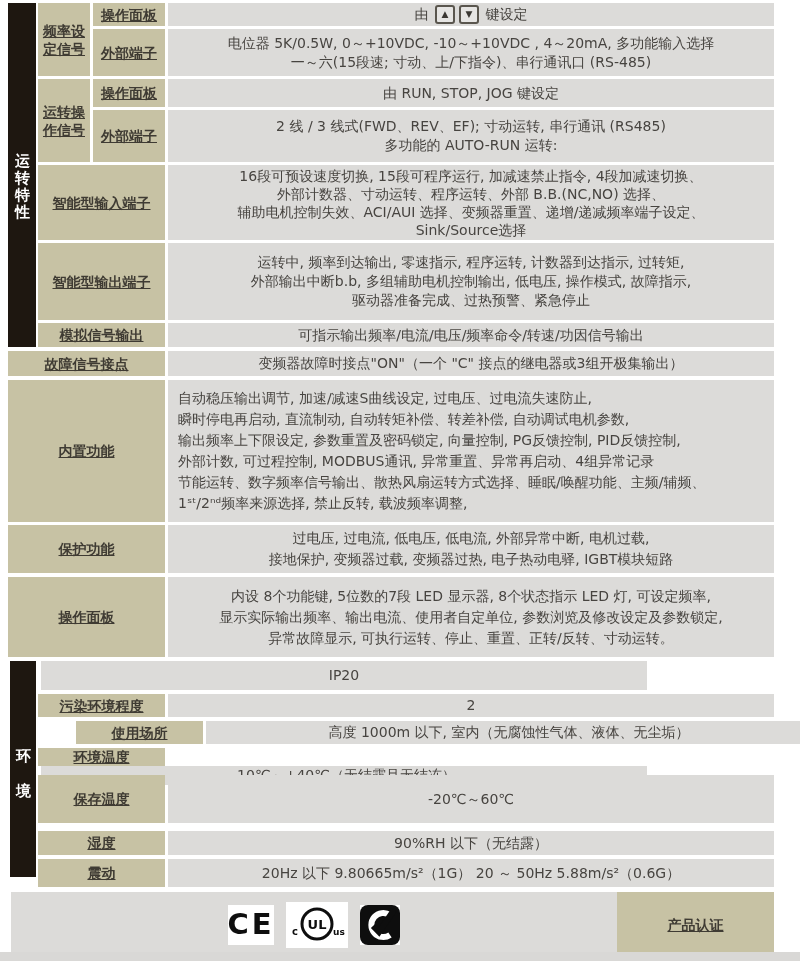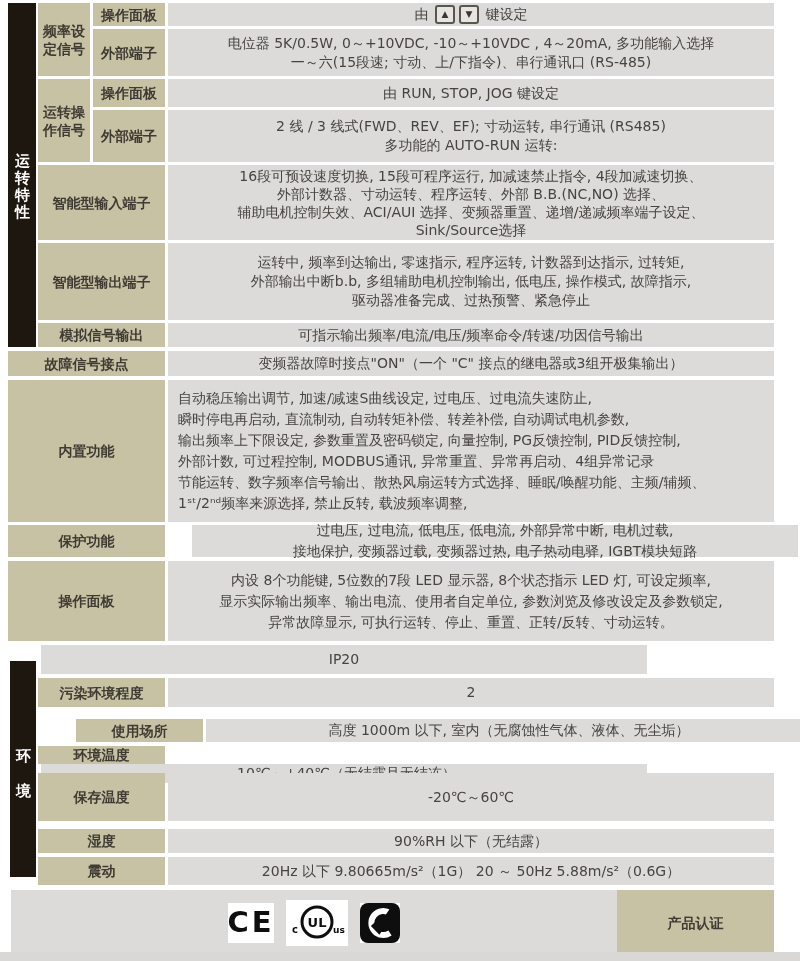--- a/index.html
+++ b/index.html
@@ -6,21 +6,21 @@
   body{
     width:800px;height:961px;background:#ffffff;
     font-family:"DejaVu Sans",sans-serif;
     position:relative;overflow:hidden;
   }
   .tbl{position:relative;margin-left:8px;padding-top:3px;width:766px;}
   .row{display:flex;margin-bottom:3px;}
   .cell{display:flex;align-items:center;justify-content:center;text-align:center;white-space:pre-line;}
   .lbl{
     background:var(--label-bg,#c7c2a4);color:var(--label-text,#3f3b33);
-    font-weight:bold;font-size:14px;line-height:18px;flex:none;
+    font-weight:bold;font-size:14px;line-height:18px;flex:none;text-decoration:underline;
   }
   .cnt{
     background:var(--content-bg,#dcdbd9);color:var(--content-text,#474440);
     font-size:14px;line-height:19px;width:606px;margin-left:3px;flex:none;
   }
   .w72{width:72px}.w127{width:127px}.w157{width:157px}
   .ind85{margin-left:85px}.ind30{margin-left:30px}
   .lh18{line-height:18px}.lh21{line-height:21px}
   .left{justify-content:flex-start;text-align:left;padding:0 10px;width:586px;}
   .vbar{
@@ -117,38 +117,38 @@
   <div class="row" style="height:142px;">
     <div class="cell lbl w157">内置功能</div>
     <div class="cell cnt lh21 left">自动稳压输出调节, 加速/减速S曲线设定, 过电压、过电流失速防止,
 瞬时停电再启动, 直流制动, 自动转矩补偿、转差补偿, 自动调试电机参数,
 输出频率上下限设定, 参数重置及密码锁定, 向量控制, PG反馈控制, PID反馈控制,
 外部计数, 可过程控制, MODBUS通讯, 异常重置、异常再启动、4组异常记录
 节能运转、数字频率信号输出、散热风扇运转方式选择、睡眠/唤醒功能、主频/辅频、
 1ˢᵗ/2ⁿᵈ频率来源选择, 禁止反转, 载波频率调整,</div>
   </div>
 
-  <div class="row" style="height:32px;margin-bottom:4px;gap:24px;">
+  <div class="row" style="height:48px;margin-bottom:4px;">
     <div class="cell lbl w157">保护功能</div>
     <div class="cell cnt lh21">过电压, 过电流, 低电压, 低电流, 外部异常中断, 电机过载,
 接地保护, 变频器过载, 变频器过热, 电子热动电驿, IGBT模块短路</div>
   </div>
 
   <div class="row" style="height:80px;margin-bottom:4px;">
     <div class="cell lbl w157">操作面板</div>
     <div class="cell cnt lh21">内设 8个功能键, 5位数的7段 LED 显示器, 8个状态指示 LED 灯, 可设定频率,
 显示实际输出频率、输出电流、使用者自定单位, 参数浏览及修改设定及参数锁定,
 异常故障显示, 可执行运转、停止、重置、正转/反转、寸动运转。</div>
   </div>
 
   <div class="row ind30" style="height:29px;margin-bottom:4px;">
     <div class="cell cnt">IP20</div>
   </div>
 
-  <div class="row ind30" style="height:29px;margin-bottom:12px;">
+  <div class="row ind30" style="height:23px;margin-bottom:4px;">
     <div class="cell lbl w127">污染环境程度</div>
     <div class="cell cnt">2</div>
   </div>
 
   <div class="row ind30" style="height:23px;margin-bottom:4px;padding-left:38px;">
     <div class="cell lbl w127">使用场所</div>
     <div class="cell cnt">高度 1000m 以下, 室内（无腐蚀性气体、液体、无尘垢）</div>
   </div>
 
   <div class="row ind30" style="height:23px;margin-bottom:4px;flex-direction:column;">

